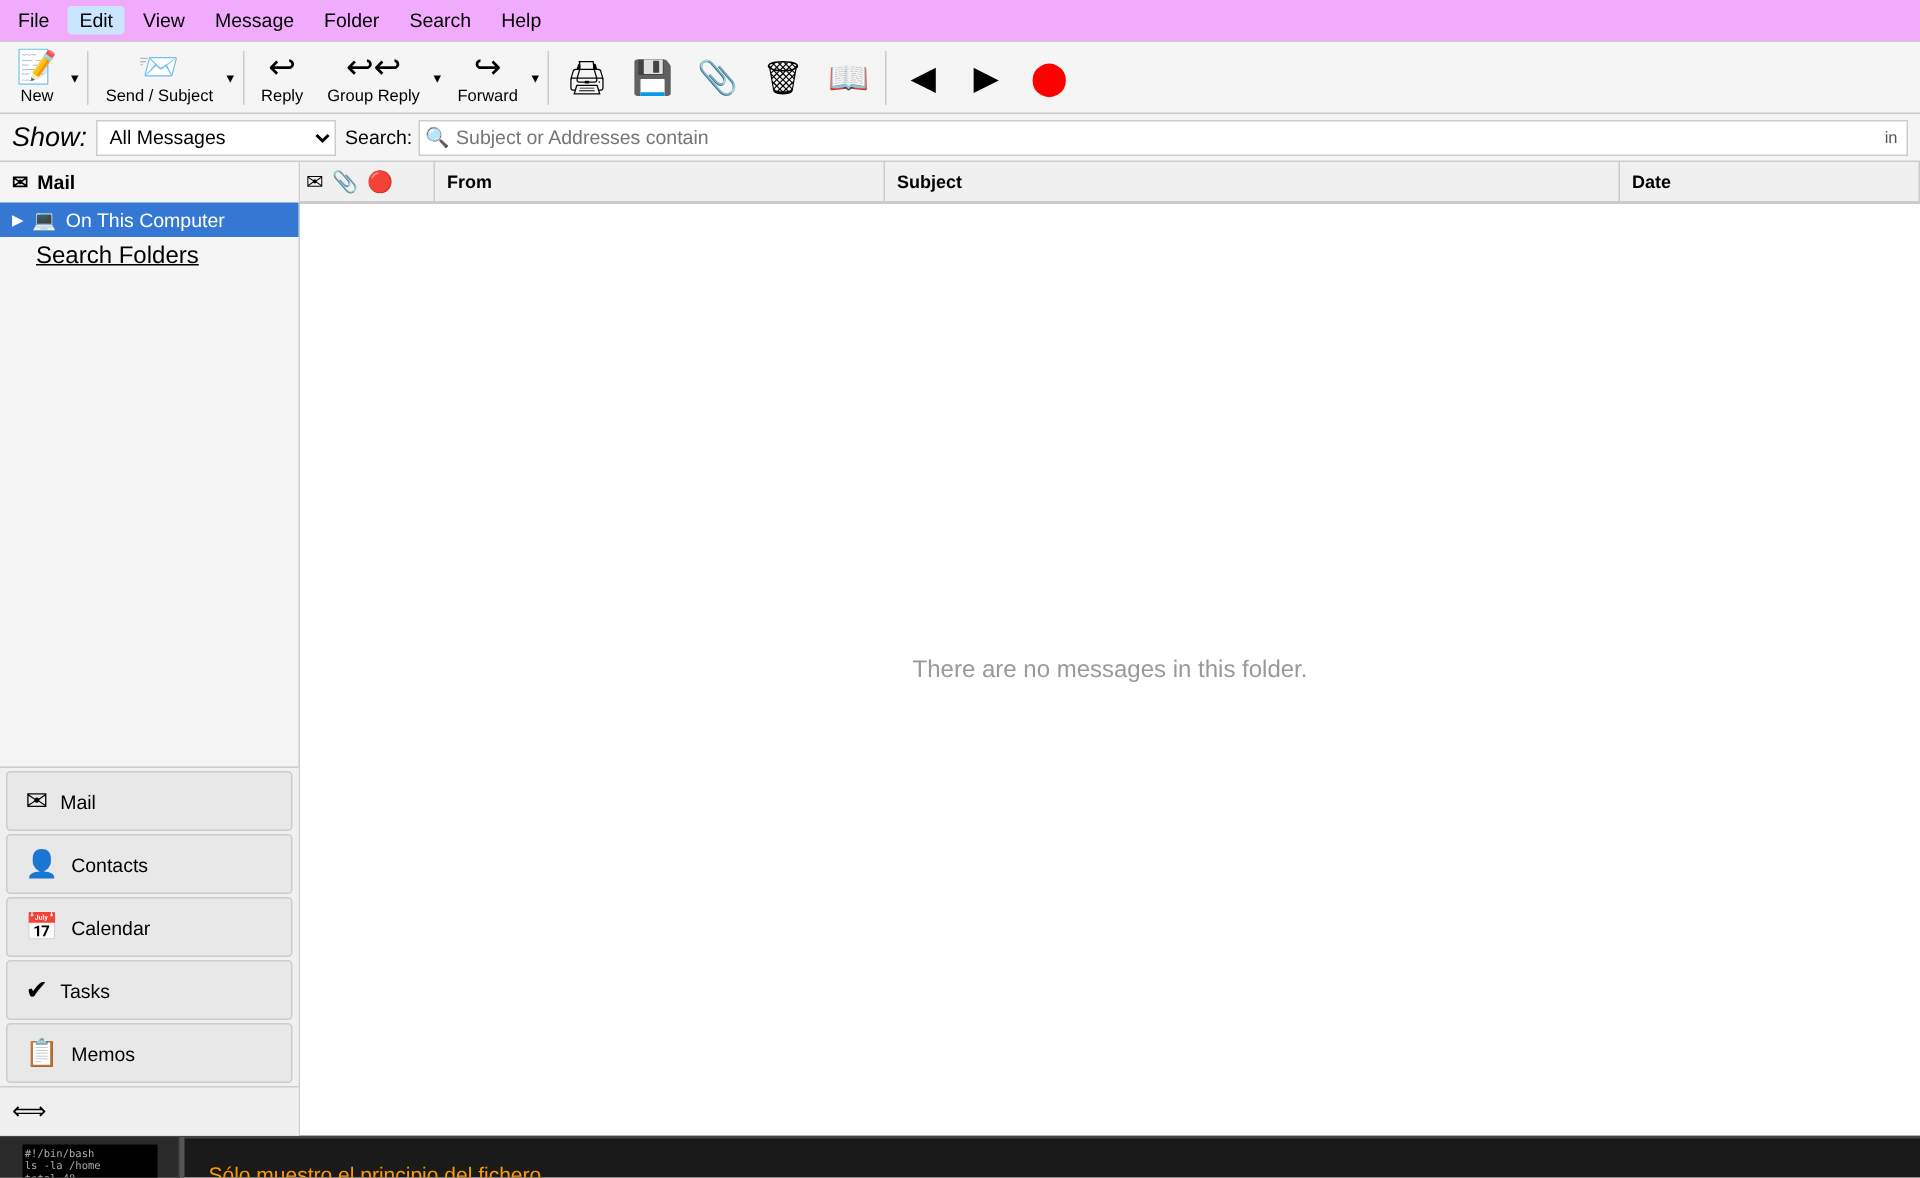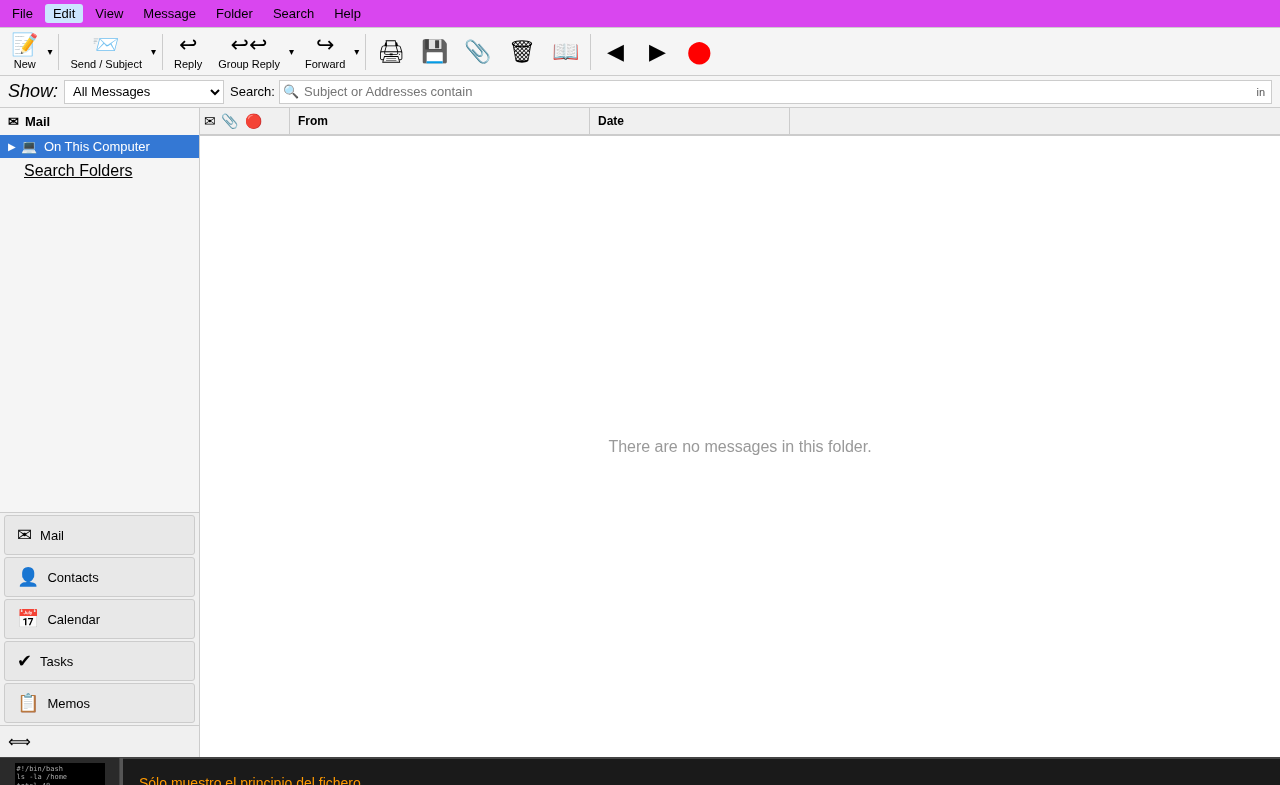--- a/index.html
+++ b/index.html
@@ -1,20 +1,20 @@
 <!DOCTYPE html>
 <html><head>
   <meta charset="utf-8">
   <style>
     * { box-sizing: border-box; margin: 0; padding: 0; }
     body { font-family: 'Segoe UI', Tahoma, Geneva, Verdana, sans-serif; font-size: 13px; background: #f0f0f0; height: 785px; overflow: hidden; }
 
     
     .menubar {
-      background: #d946ef;
+      background: #f0abfc;
       border-bottom: 1px solid #ccc;
       display: flex;
       align-items: center;
       height: 28px;
       padding: 0 4px;
       gap: 4px;
     }
     .menubar-item {
       padding: 2px 8px;
       cursor: pointer;
@@ -429,20 +429,23 @@
 
     <div class="column-headers">
       <div class="col-icons">
         <span class="col-icon" title="Read status">✉</span>
         <span class="col-icon" title="Attachment">📎</span>
         <span class="col-icon" title="Priority" style="color:red;">🔴</span>
       </div>
       <div class="col-header col-from">
         <span>From</span>
       </div>
+      <div class="col-header col-subject">
+        <span>Subject</span>
+      </div>
       <div class="col-header col-date">
         <span>Date</span>
       </div>
     </div>
 
     <div class="empty-message">
       <span>There are no messages in this folder.</span>
     </div>
   </div>
 </div>

